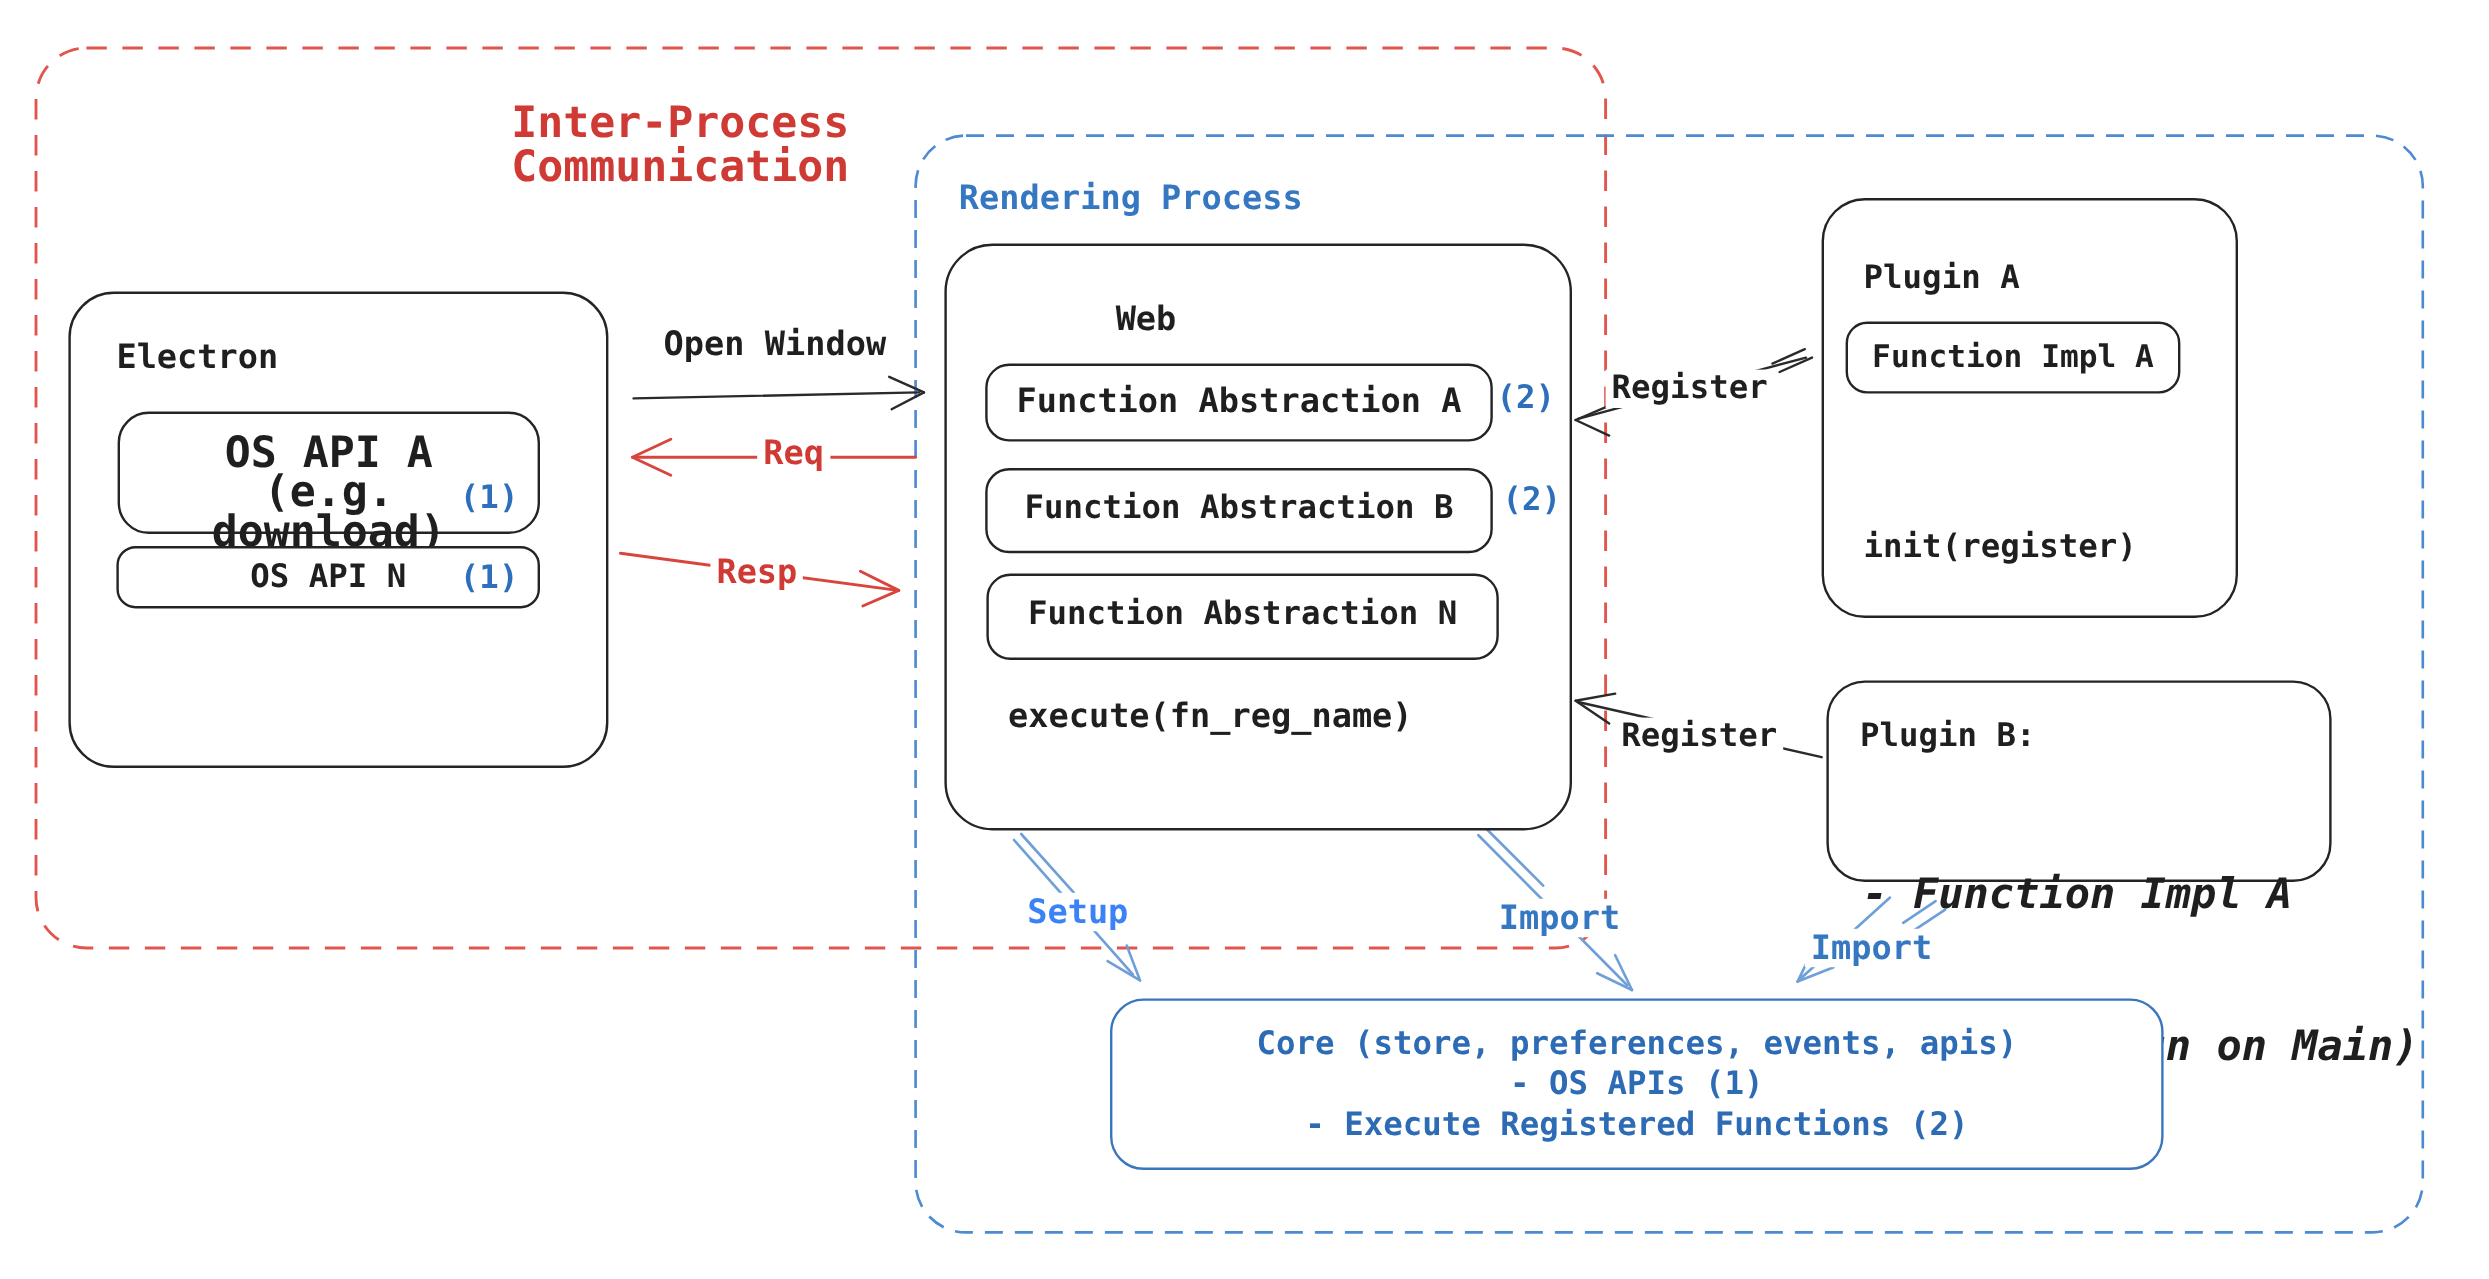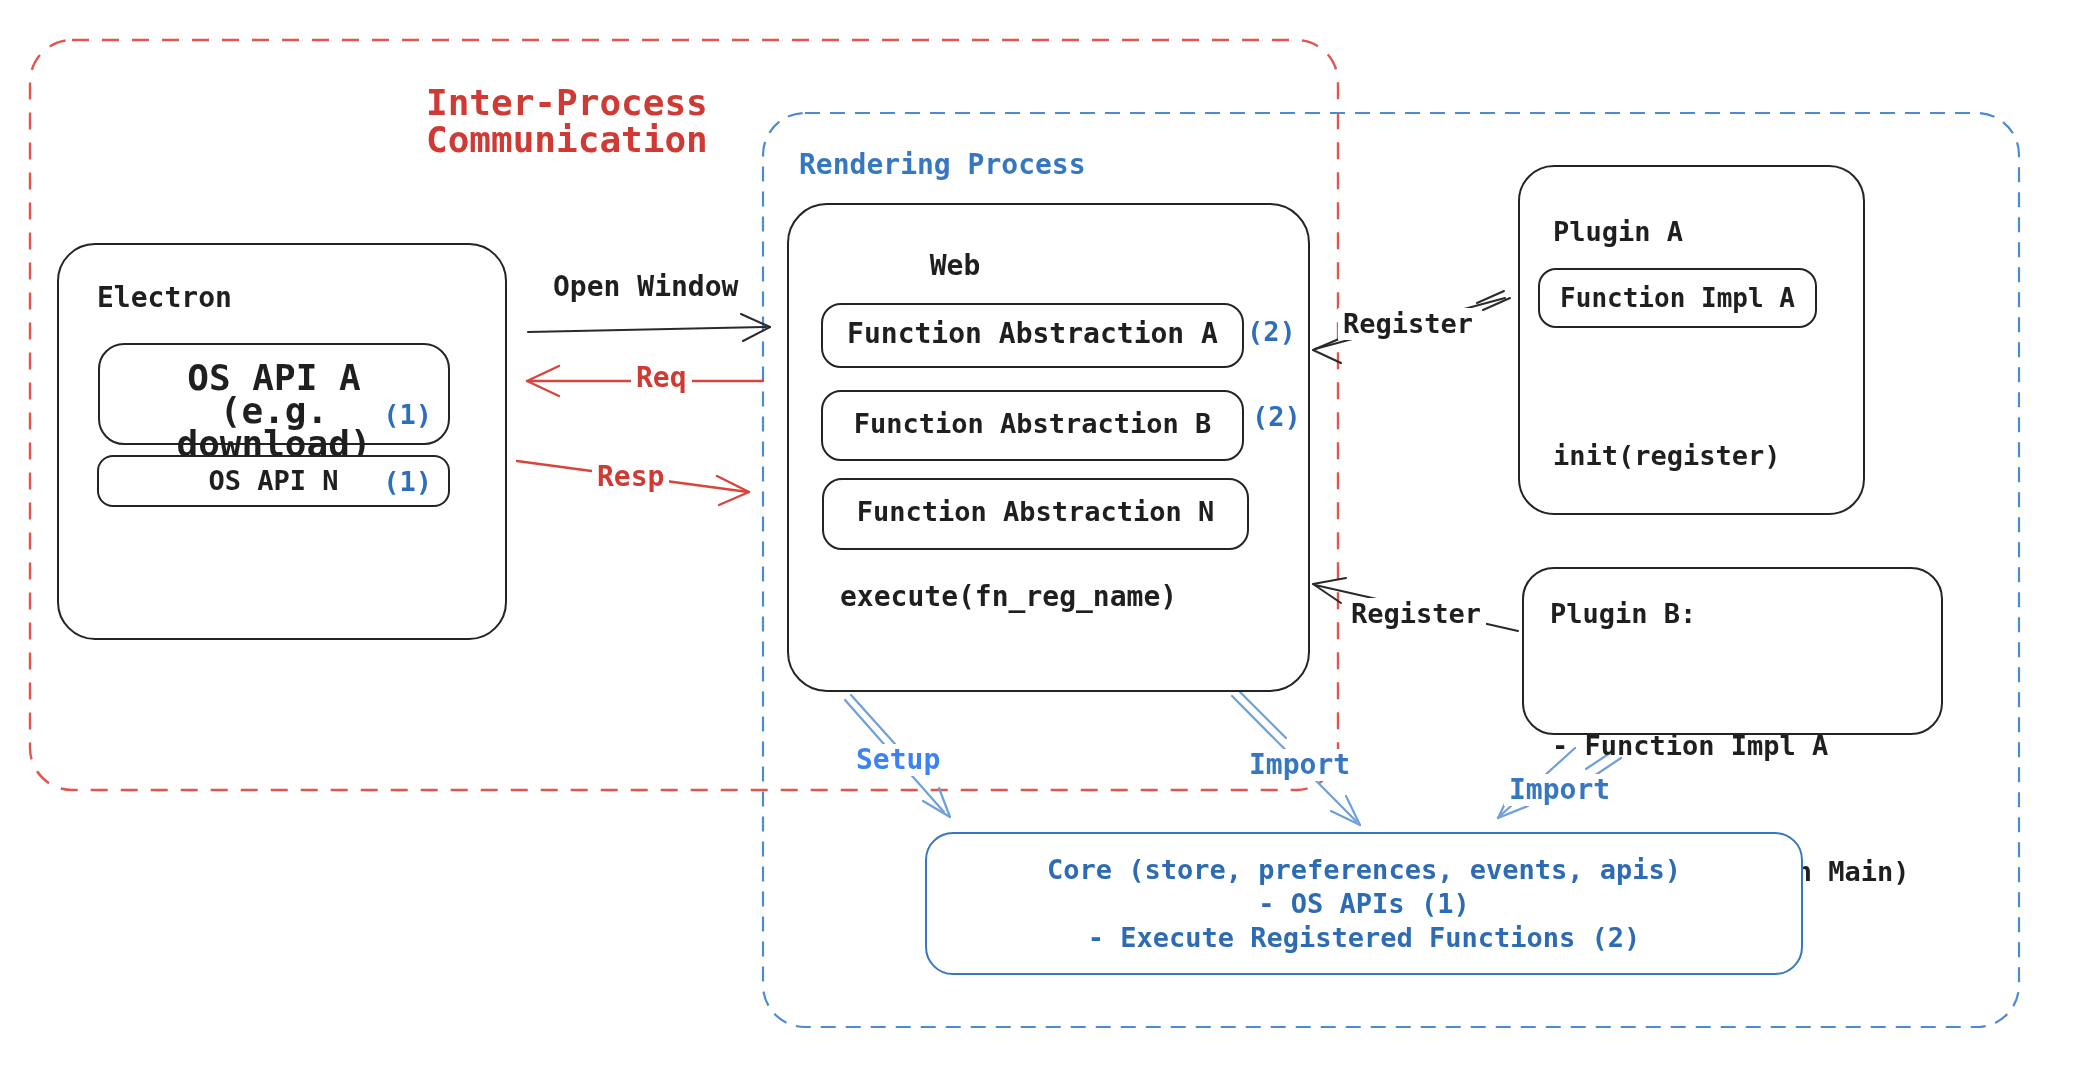--- a/index.html
+++ b/index.html
@@ -48,21 +48,21 @@
   #plugin-a-box{left:1518px;top:165px;width:347px;height:350px;border-radius:36px;}
   #plugin-a-title{left:1553px;top:216px;font-size:27px;}
   #impl-a{left:1538px;top:268px;width:279px;height:60px;border-radius:18px;}
   #impl-b{left:1543px;top:353px;width:264px;height:60px;border-radius:18px;}
   #impl-a .item-label,#impl-b .item-label{font-size:26px;line-height:56px;}
   #plugin-a-footer{left:1553px;top:440px;font-size:27px;}
 
   
   #plugin-b-box{left:1522px;top:567px;width:421px;height:168px;border-radius:32px;}
   #plugin-b-title{left:1550px;top:598px;font-size:27px;}
-  #plugin-b-lines{left:1552px;top:641px;font-size:27px;line-height:42px;white-space:pre;}
+  #plugin-b-lines{left:1552px;top:641px;font-size:35px;line-height:42px;white-space:pre;font-style:italic;}
 
   
   #core-box{left:925px;top:832px;width:878px;height:143px;border-radius:28px;border:2.2px solid #3a76bc;
             display:flex;flex-direction:column;justify-content:center;align-items:center;}
   #core-box .core-line{color:#2d6bb4;font-size:27px;line-height:34px;text-align:left;white-space:nowrap;}
 
   
   #open-window-label{left:548px;top:271px;background:transparent;}
   #req-label{left:607px;top:362px;color:#cf3a35;margin-left:24px;}
   #resp-label{left:592px;top:461px;color:#cf3a35;}

